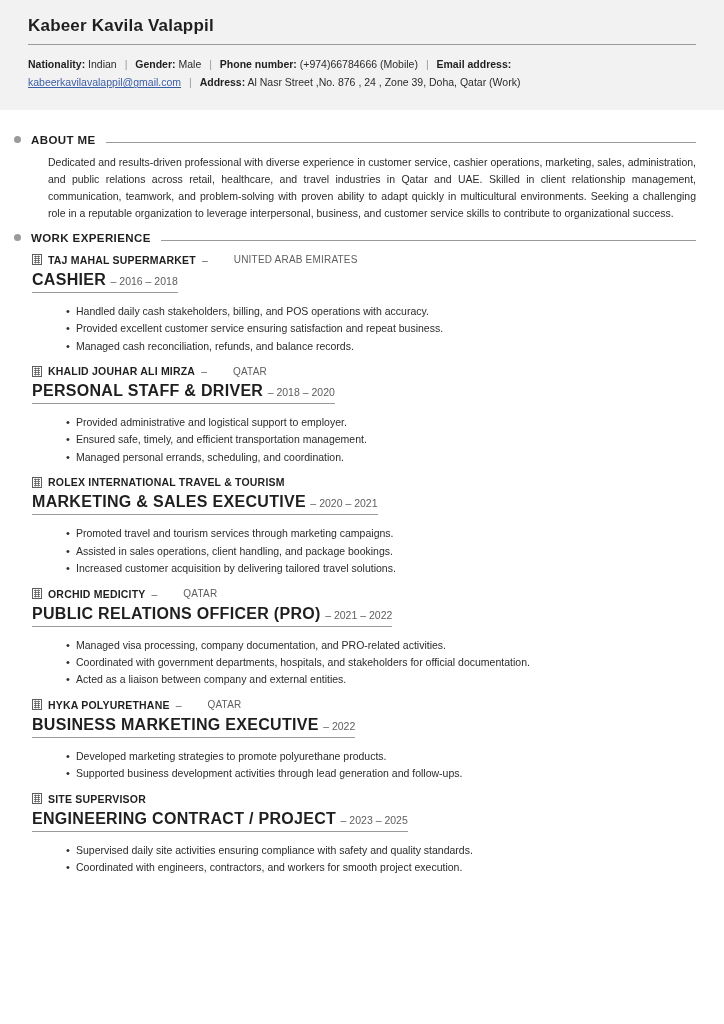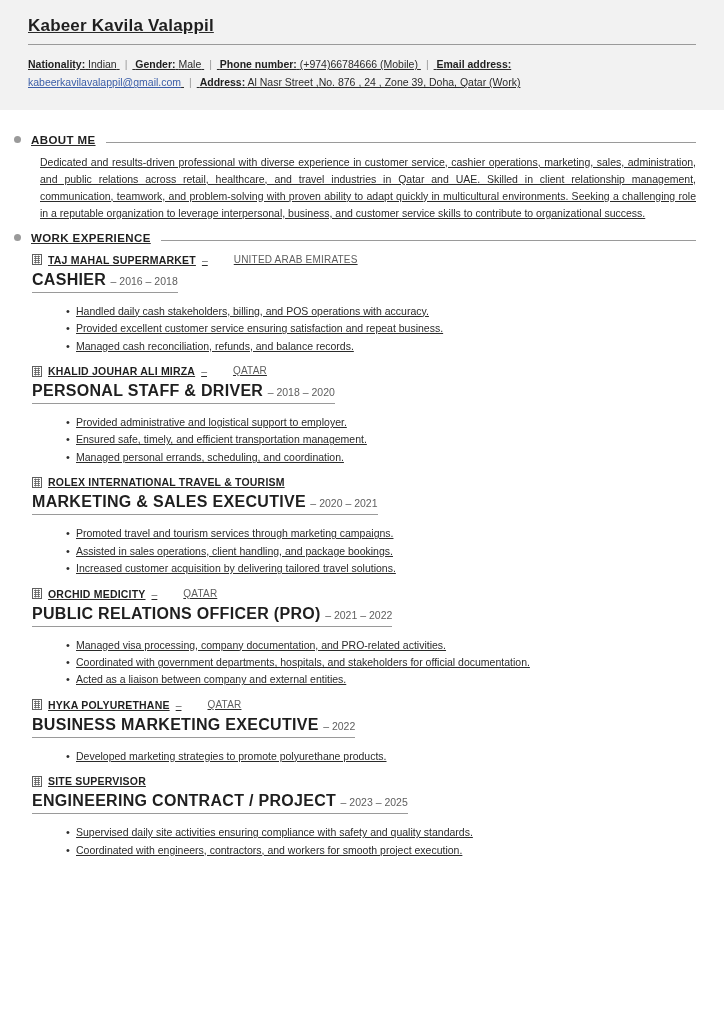--- a/index.html
+++ b/index.html
@@ -5,21 +5,21 @@
   * { box-sizing: border-box; }
   html, body { margin: 0; padding: 0; }
   body {
     width: 724px;
     min-height: 1024px;
     background: #ffffff;
     font-family: "Liberation Sans", sans-serif;
     color: #2b2b2b;
   }
 
-  .page { width: 724px; min-height: 1024px; position: relative; text-decoration: underline; }
+  .page { width: 724px; min-height: 1024px; position: relative; }
 
   
   .header {
     background: #f2f2f2;
     padding: 16px 28px 18px 28px;
   }
   .name {
     font-size: 17px;
     font-weight: bold;
     letter-spacing: .2px;
@@ -75,29 +75,29 @@
     flex: 1 1 auto;
     border-top: 1px solid #9a9a9a;
     height: 0;
     margin-top: 5px;
   }
 
   .about-text {
     font-size: 10.5px;
     line-height: 1.62;
     text-align: justify;
-    margin: 8px 0 6px 12px;
+    margin: 8px 0 6px 20px;
     color: #2b2b2b;
   }
 
   
   .job { margin: 10px 0 2px 4px; }
   .job-org-line {
     display: flex;
-    align-items: flex-start;
+    align-items: center;
     gap: 6px;
     font-size: 10.5px;
     margin-bottom: 3px;
   }
   .org-icon {
     display: inline-block;
     width: 10px; height: 11px;
     position: relative;
     flex: 0 0 auto;
     align-self: center;
@@ -289,20 +289,21 @@
                   <line x1="2" y1="8.5" x2="8" y2="8.5" stroke="#5e5e5e" stroke-width="0.8"></line>
                   <line x1="3.5" y1="1.5" x2="3.5" y2="9.5" stroke="#5e5e5e" stroke-width="0.8"></line>
                   <line x1="6.5" y1="1.5" x2="6.5" y2="9.5" stroke="#5e5e5e" stroke-width="0.8"></line>
                 </svg>
               </span>
               <span class="org-name">HYKA POLYURETHANE</span>
               <span class="dash">–</span>
               <span class="org-loc">QATAR</span>
             </div><div class="job-title-line"><span class="job-title">BUSINESS MARKETING EXECUTIVE</span> <span class="job-dates">– </span><span class="job-dates">2022</span></div><ul class="duties">
               <li>Developed marketing strategies to promote polyurethane products.</li>
+              <li>Supported business development activities through lead generation and follow-ups.</li>
             </ul></div>
           <div class="job"><div class="job-org-line">
               <span class="org-icon">
                 <svg width="10" height="11" viewBox="0 0 10 11" aria-hidden="true">
                   <rect x="0.5" y="0.5" width="9" height="10" fill="none" stroke="#5e5e5e" stroke-width="1"></rect>
                   <line x1="2" y1="2.5" x2="8" y2="2.5" stroke="#5e5e5e" stroke-width="0.8"></line>
                   <line x1="2" y1="4.5" x2="8" y2="4.5" stroke="#5e5e5e" stroke-width="0.8"></line>
                   <line x1="2" y1="6.5" x2="8" y2="6.5" stroke="#5e5e5e" stroke-width="0.8"></line>
                   <line x1="2" y1="8.5" x2="8" y2="8.5" stroke="#5e5e5e" stroke-width="0.8"></line>
                   <line x1="3.5" y1="1.5" x2="3.5" y2="9.5" stroke="#5e5e5e" stroke-width="0.8"></line>

